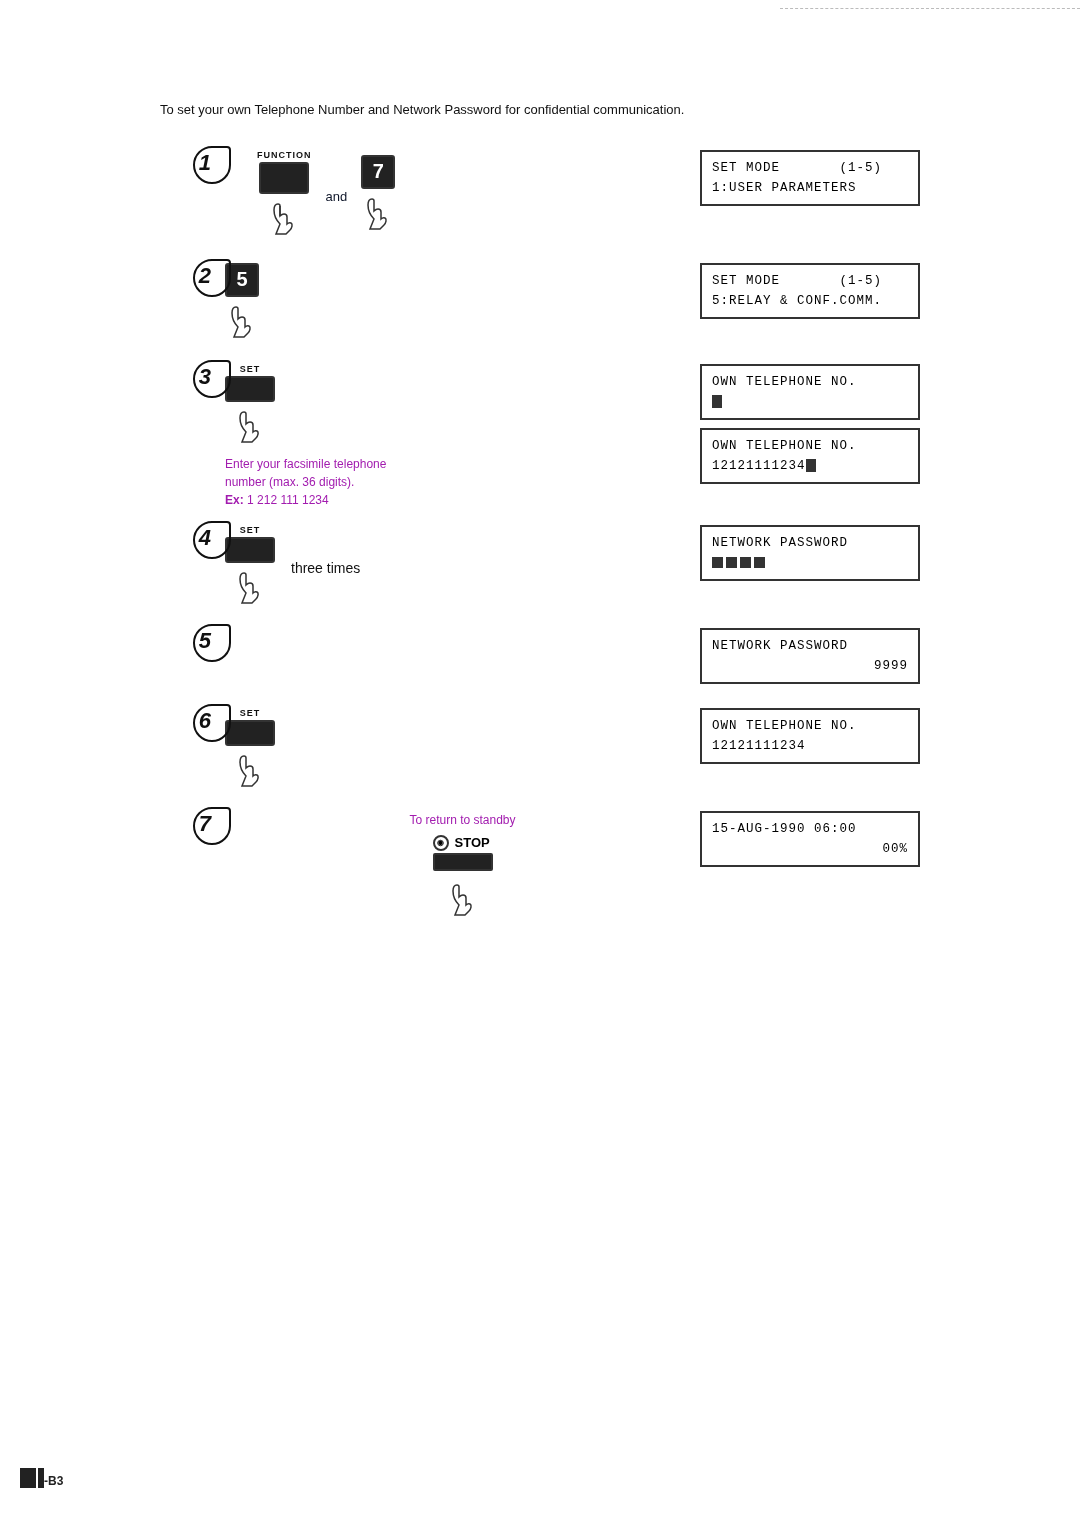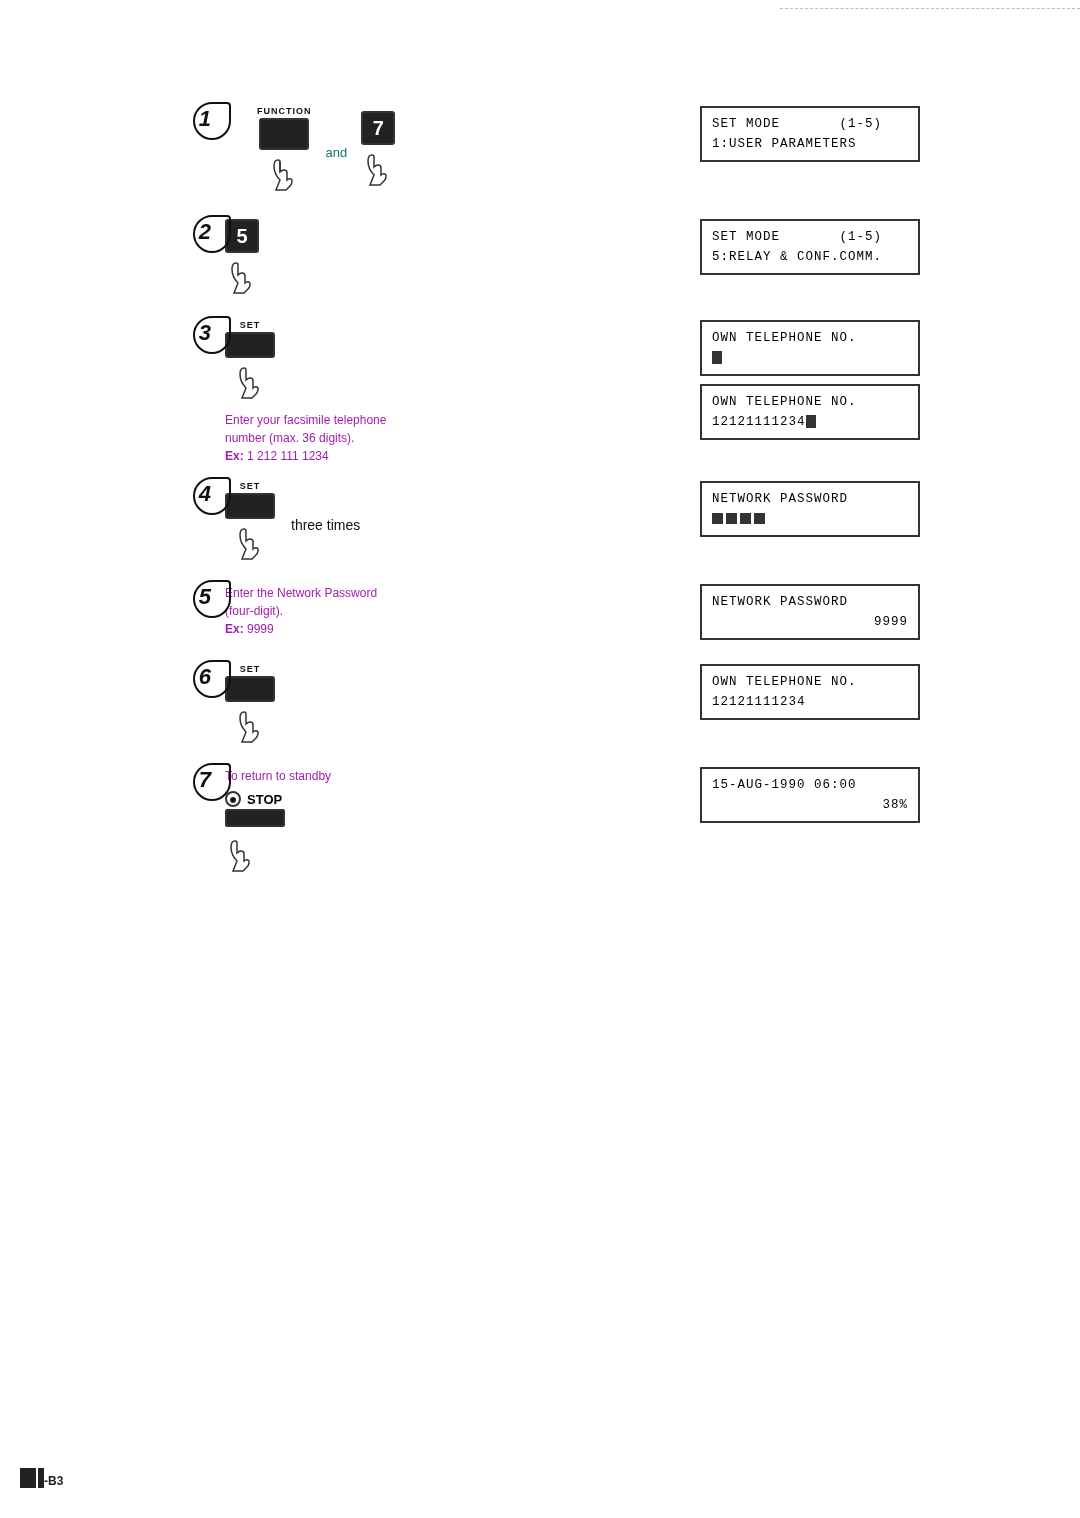--- a/index.html
+++ b/index.html
@@ -167,21 +167,21 @@
       border-radius: 3px;
       color: #fff;
       font-size: 20px;
       font-family: Arial, sans-serif;
       font-weight: bold;
     }
 
     .and-text {
       font-family: Arial, sans-serif;
       font-size: 13px;
-      color: #0f766e;
+      color: #0f172a;
       margin: 12px 6px;
     }
 
     .step-description {
       font-family: Arial, sans-serif;
       font-size: 12px;
       color: #a21caf;
       line-height: 1.5;
     }
 
@@ -281,20 +281,21 @@
       height: 40px;
     }
   </style>
 </head>
 <body>
 
 <div style="position:absolute;top:8px;right:0;width:300px;border-top:1px dashed #bbb;"></div>
 
 <div class="page-content">
 
+  <p class="intro-text">To set your own Telephone Number and Network Password for confidential communication.</p>
 
   <div class="steps-container">
 
     <div class="step-row" style="align-items:flex-start; padding-top:6px;">
       <div class="step-number">
         <span class="step-num-circle">1</span>
       </div>
       <div class="step-action" style="align-items:flex-start; flex-direction:column; gap:4px;">
         <div style="display:flex; align-items:center; gap:8px;">
 
@@ -414,27 +415,20 @@
             </span>
           </span>
         </div>
       </div>
     </div>
 
     <div class="step-row" style="align-items:flex-start; padding-top:6px;">
       <div class="step-number">
         <span class="step-num-circle">5</span>
       </div>
-      <div class="step-action" style="flex-direction:column; align-items:flex-start; flex:1;">
-        <div class="step-description">
-          Enter the Network Password<br>
-          (four-digit).<br>
-          <strong>Ex:</strong>  9999
-        </div>
-      </div>
       <div class="step-display">
         <div class="lcd-box">
           <span class="lcd-line1">NETWORK  PASSWORD</span>
           <span class="lcd-line2" style="text-align:right; display:block;">9999</span>
         </div>
       </div>
     </div>
 
     <div class="step-row" style="align-items:flex-start; padding-top:6px;">
       <div class="step-number">
@@ -456,39 +450,39 @@
           <span class="lcd-line1">OWN  TELEPHONE  NO.</span>
           <span class="lcd-line2">12121111234</span>
         </div>
       </div>
     </div>
 
     <div class="step-row" style="align-items:flex-start; padding-top:6px;">
       <div class="step-number">
         <span class="step-num-circle">7</span>
       </div>
-      <div class="step-action" style="flex-direction:column; align-items:flex-start; flex:1; gap:6px;">
+      <div class="step-action" style="flex-direction:column; align-items:center; flex:1; gap:6px;">
         <div class="step-description">To return to standby</div>
         <div class="stop-group">
           <div class="stop-label-row">
             <span class="stop-circle-icon">◉</span>
             <span>STOP</span>
           </div>
           <div class="stop-btn"></div>
         </div>
         <div class="hand-icon">
           <svg class="hand-svg" viewBox="0 0 32 40" fill="none" xmlns="http://www.w3.org/2000/svg">
             <path d="M12 28 C8 24 6 18 6 14 C6 10 8 8 10 8 C11 8 12 9 12 10 L12 20 C13 19 14 18 16 18 C18 18 19 19 19 21 L19 28 C20 27 21 26 23 27 C25 28 24 32 22 34 L18 38 L8 38 L12 28Z" stroke="#333" stroke-width="1.5" fill="none"></path>
           </svg>
         </div>
       </div>
       <div class="step-display">
         <div class="lcd-box">
           <span class="lcd-line1">15‑AUG‑1990  06:00</span>
-          <span class="lcd-line2" style="text-align:right; display:block;">38%</span>
+          <span class="lcd-line2" style="text-align:right; display:block;">00%</span>
         </div>
       </div>
     </div>
 
   </div>
 </div>
 
 <div class="page-footer">
   <div class="footer-blocks">
     <div class="footer-block"></div>

